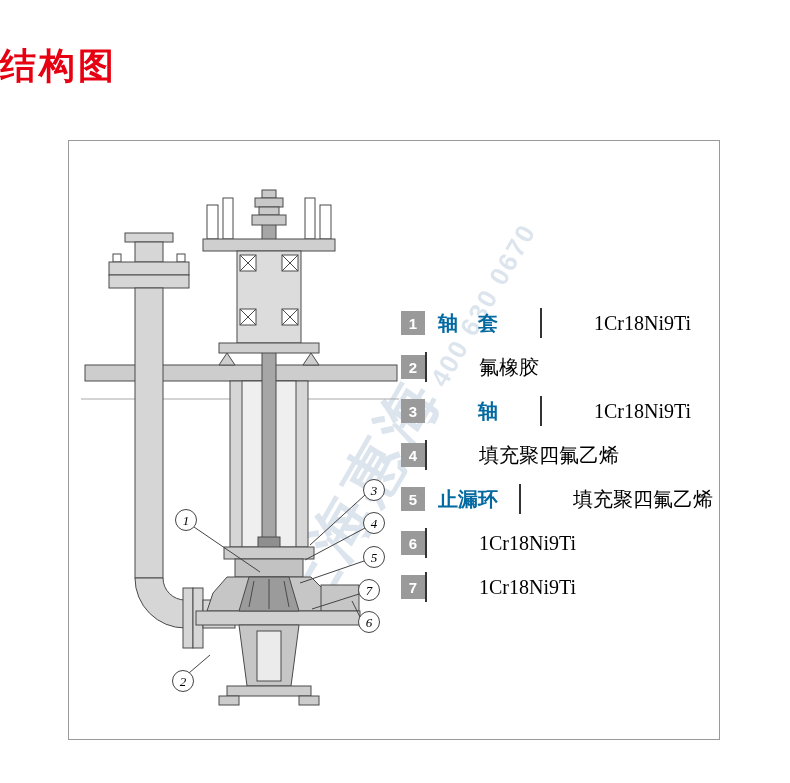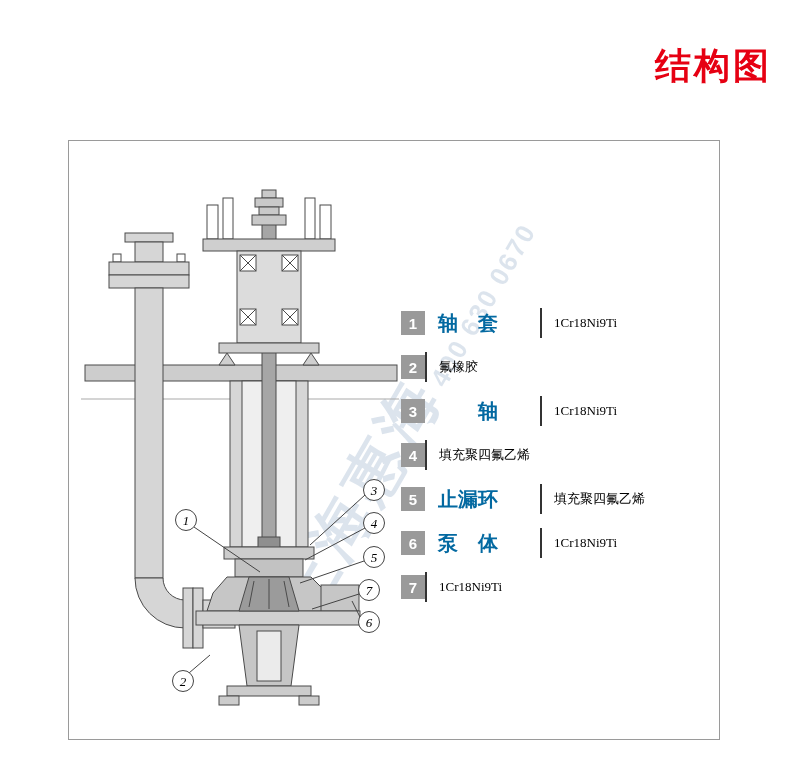--- a/index.html
+++ b/index.html
@@ -10,21 +10,21 @@
   html, body {
     width: 790px; height: 783px;
     background: #ffffff;
     font-family: "Liberation Sans", "DejaVu Sans", sans-serif;
     overflow: hidden;
   }
   .page { position: relative; width: 790px; height: 783px; }
   .title {
     position: absolute;
     top: 42px; left: 0; width: 772px;
-    text-align: right;
+    text-align: left;
     font-size: 36px;
     font-weight: bold;
     letter-spacing: 3px;
     color: var(--accent);
   }
   .frame {
     position: absolute;
     left: 68px; top: 140px;
     width: 652px; height: 600px;
     border: 1px solid #9a9a9a;
@@ -77,24 +77,25 @@
     font-weight: bold;
     color: #0369a1;
     white-space: pre;
   }
   .sep {
     width: 0; height: 30px;
     border-left: 2px solid #333333;
     margin-right: 12px;
   }
   .pmat {
-    font-size: 13px;
+    font-size: 20px;
     color: #000000;
     font-family: "Liberation Serif", "DejaVu Serif", serif;
     white-space: nowrap;
+    margin-left: 40px;
   }
 </style>
 </head>
 <body>
 
 <div class="page">
 
   <h1 class="title">结构图</h1>
 
   <div class="frame">
@@ -248,21 +249,20 @@
         <span class="pmat">填充聚四氟乙烯</span>
       </div>
       <div class="part-row">
         <span class="numbox">5</span>
         <span class="pname">止漏环</span>
         <span class="sep"></span>
         <span class="pmat">填充聚四氟乙烯</span>
       </div>
       <div class="part-row">
         <span class="numbox">6</span>
-        <span class="pname">泵　体</span>
         <span class="sep"></span>
         <span class="pmat">1Cr18Ni9Ti</span>
       </div>
       <div class="part-row">
         <span class="numbox">7</span>
         <span class="sep"></span>
         <span class="pmat">1Cr18Ni9Ti</span>
       </div>
     </div>
 

